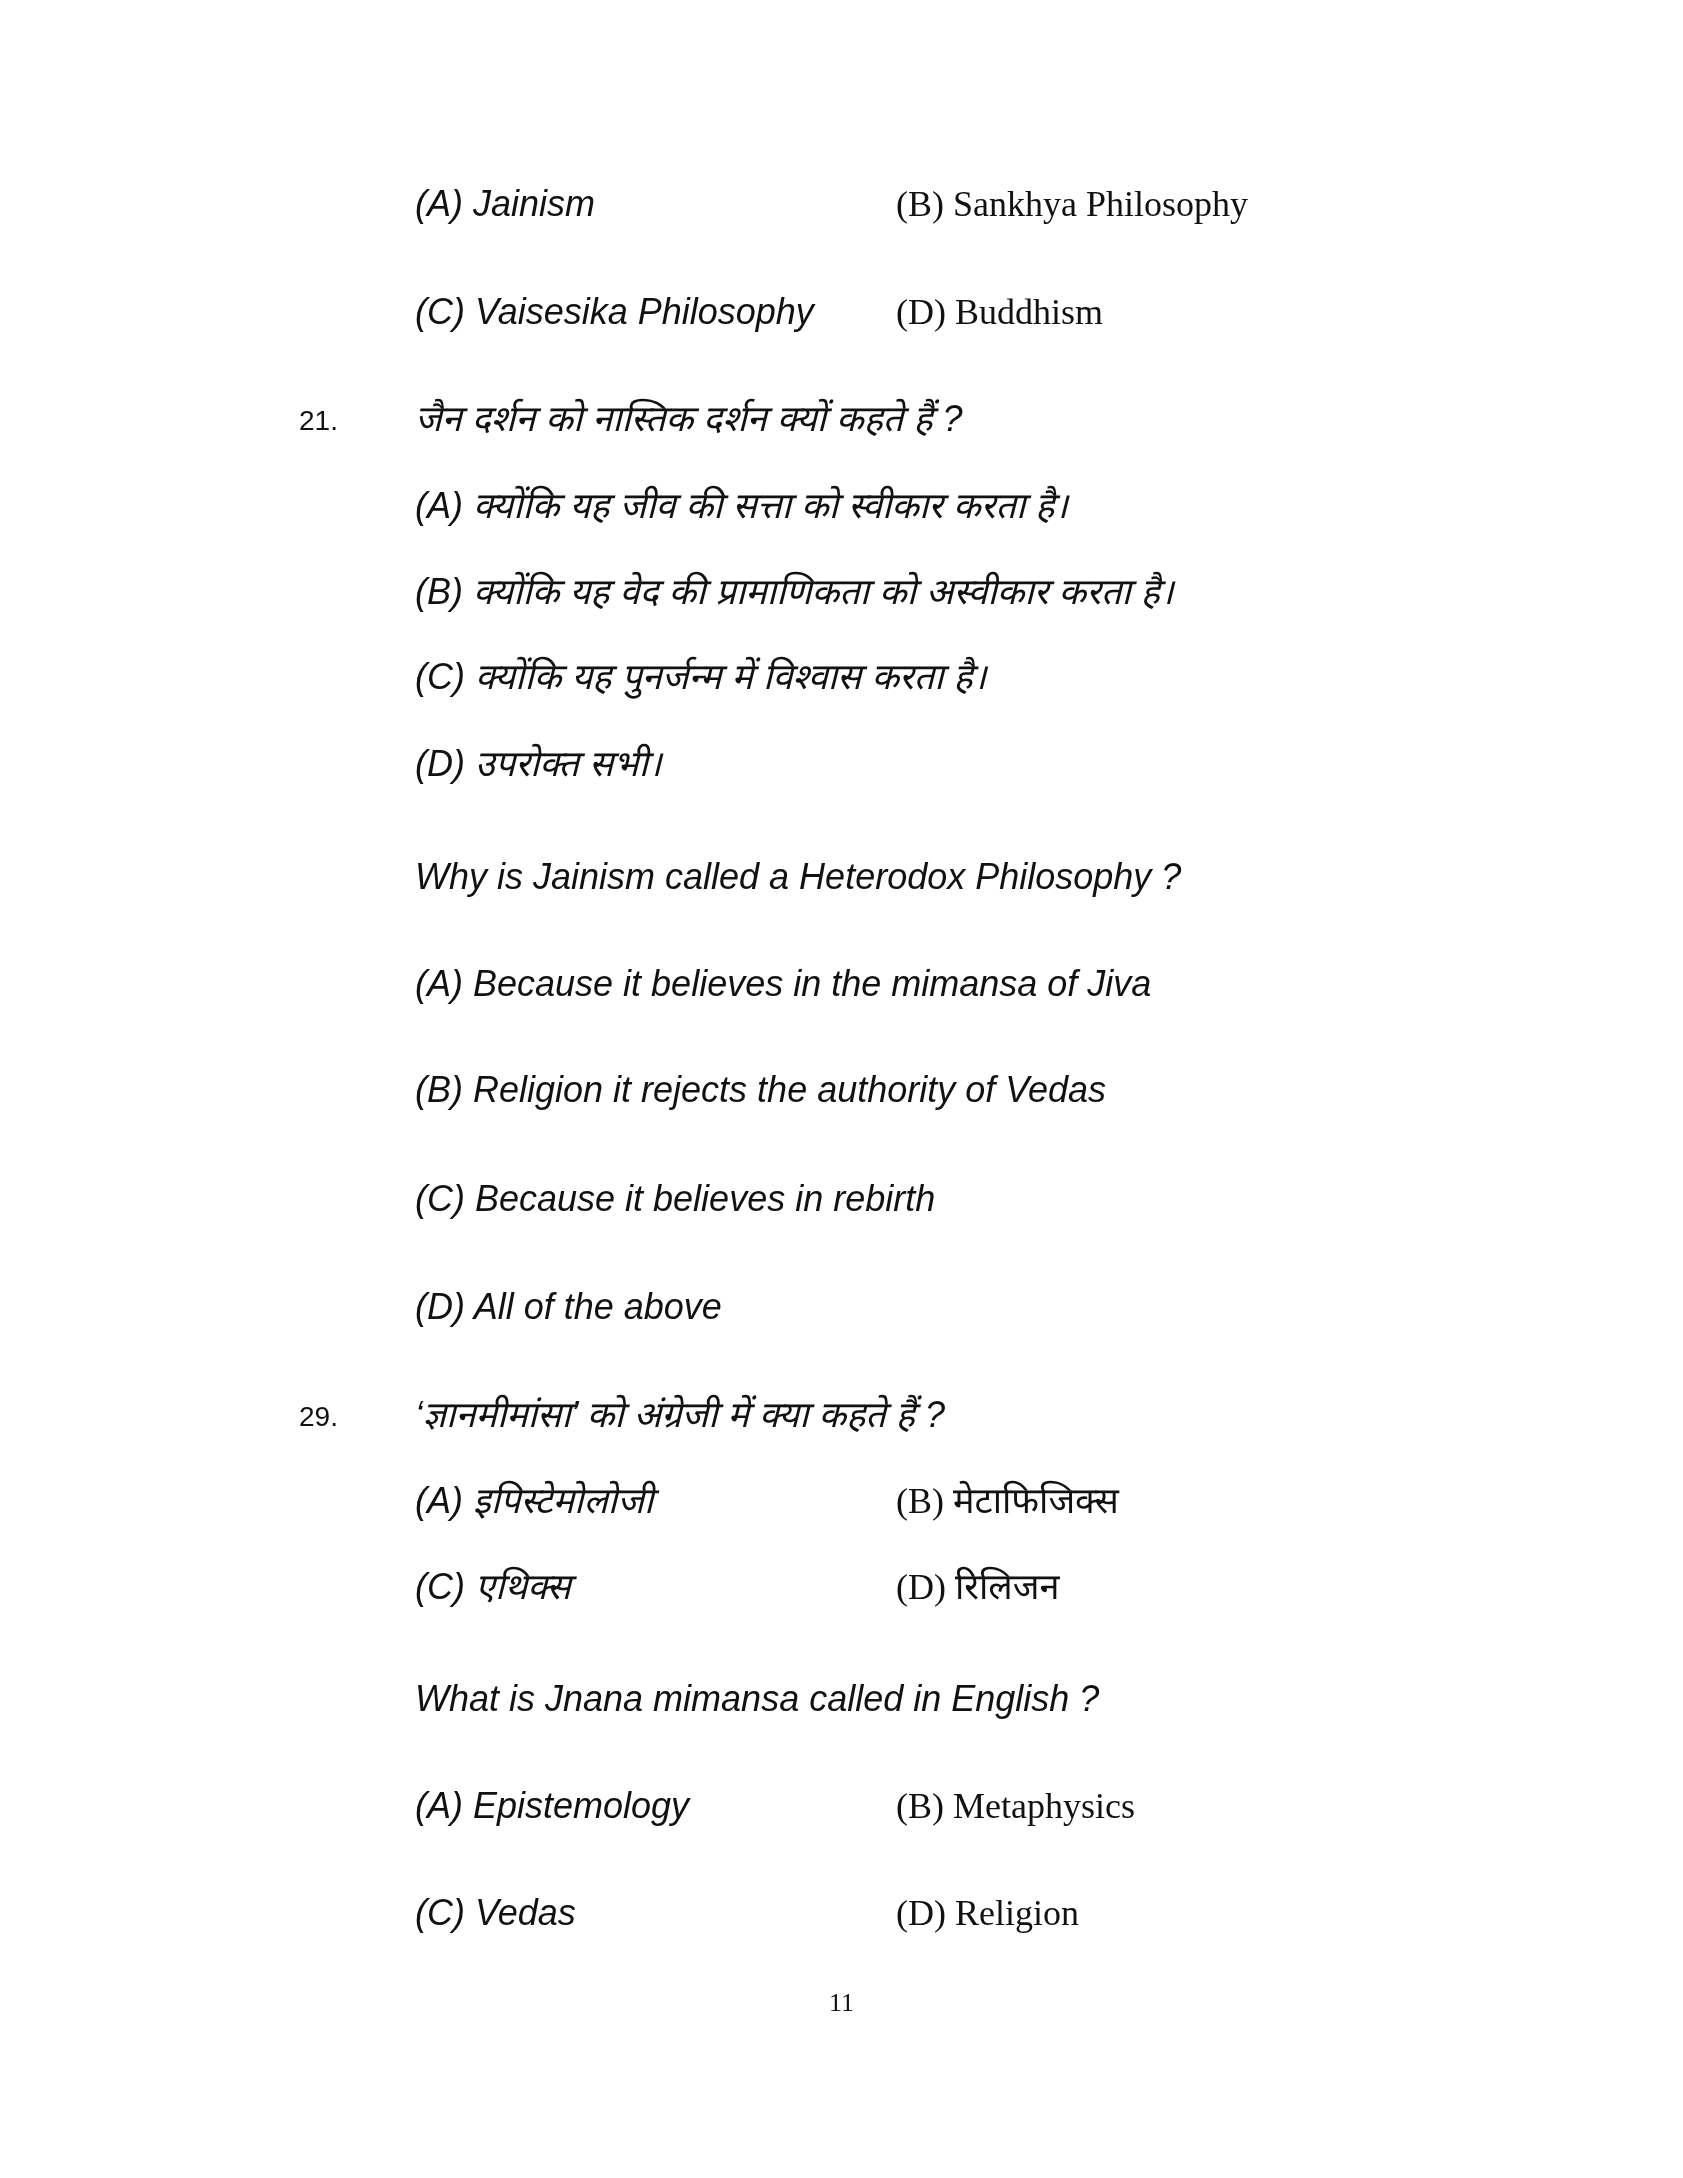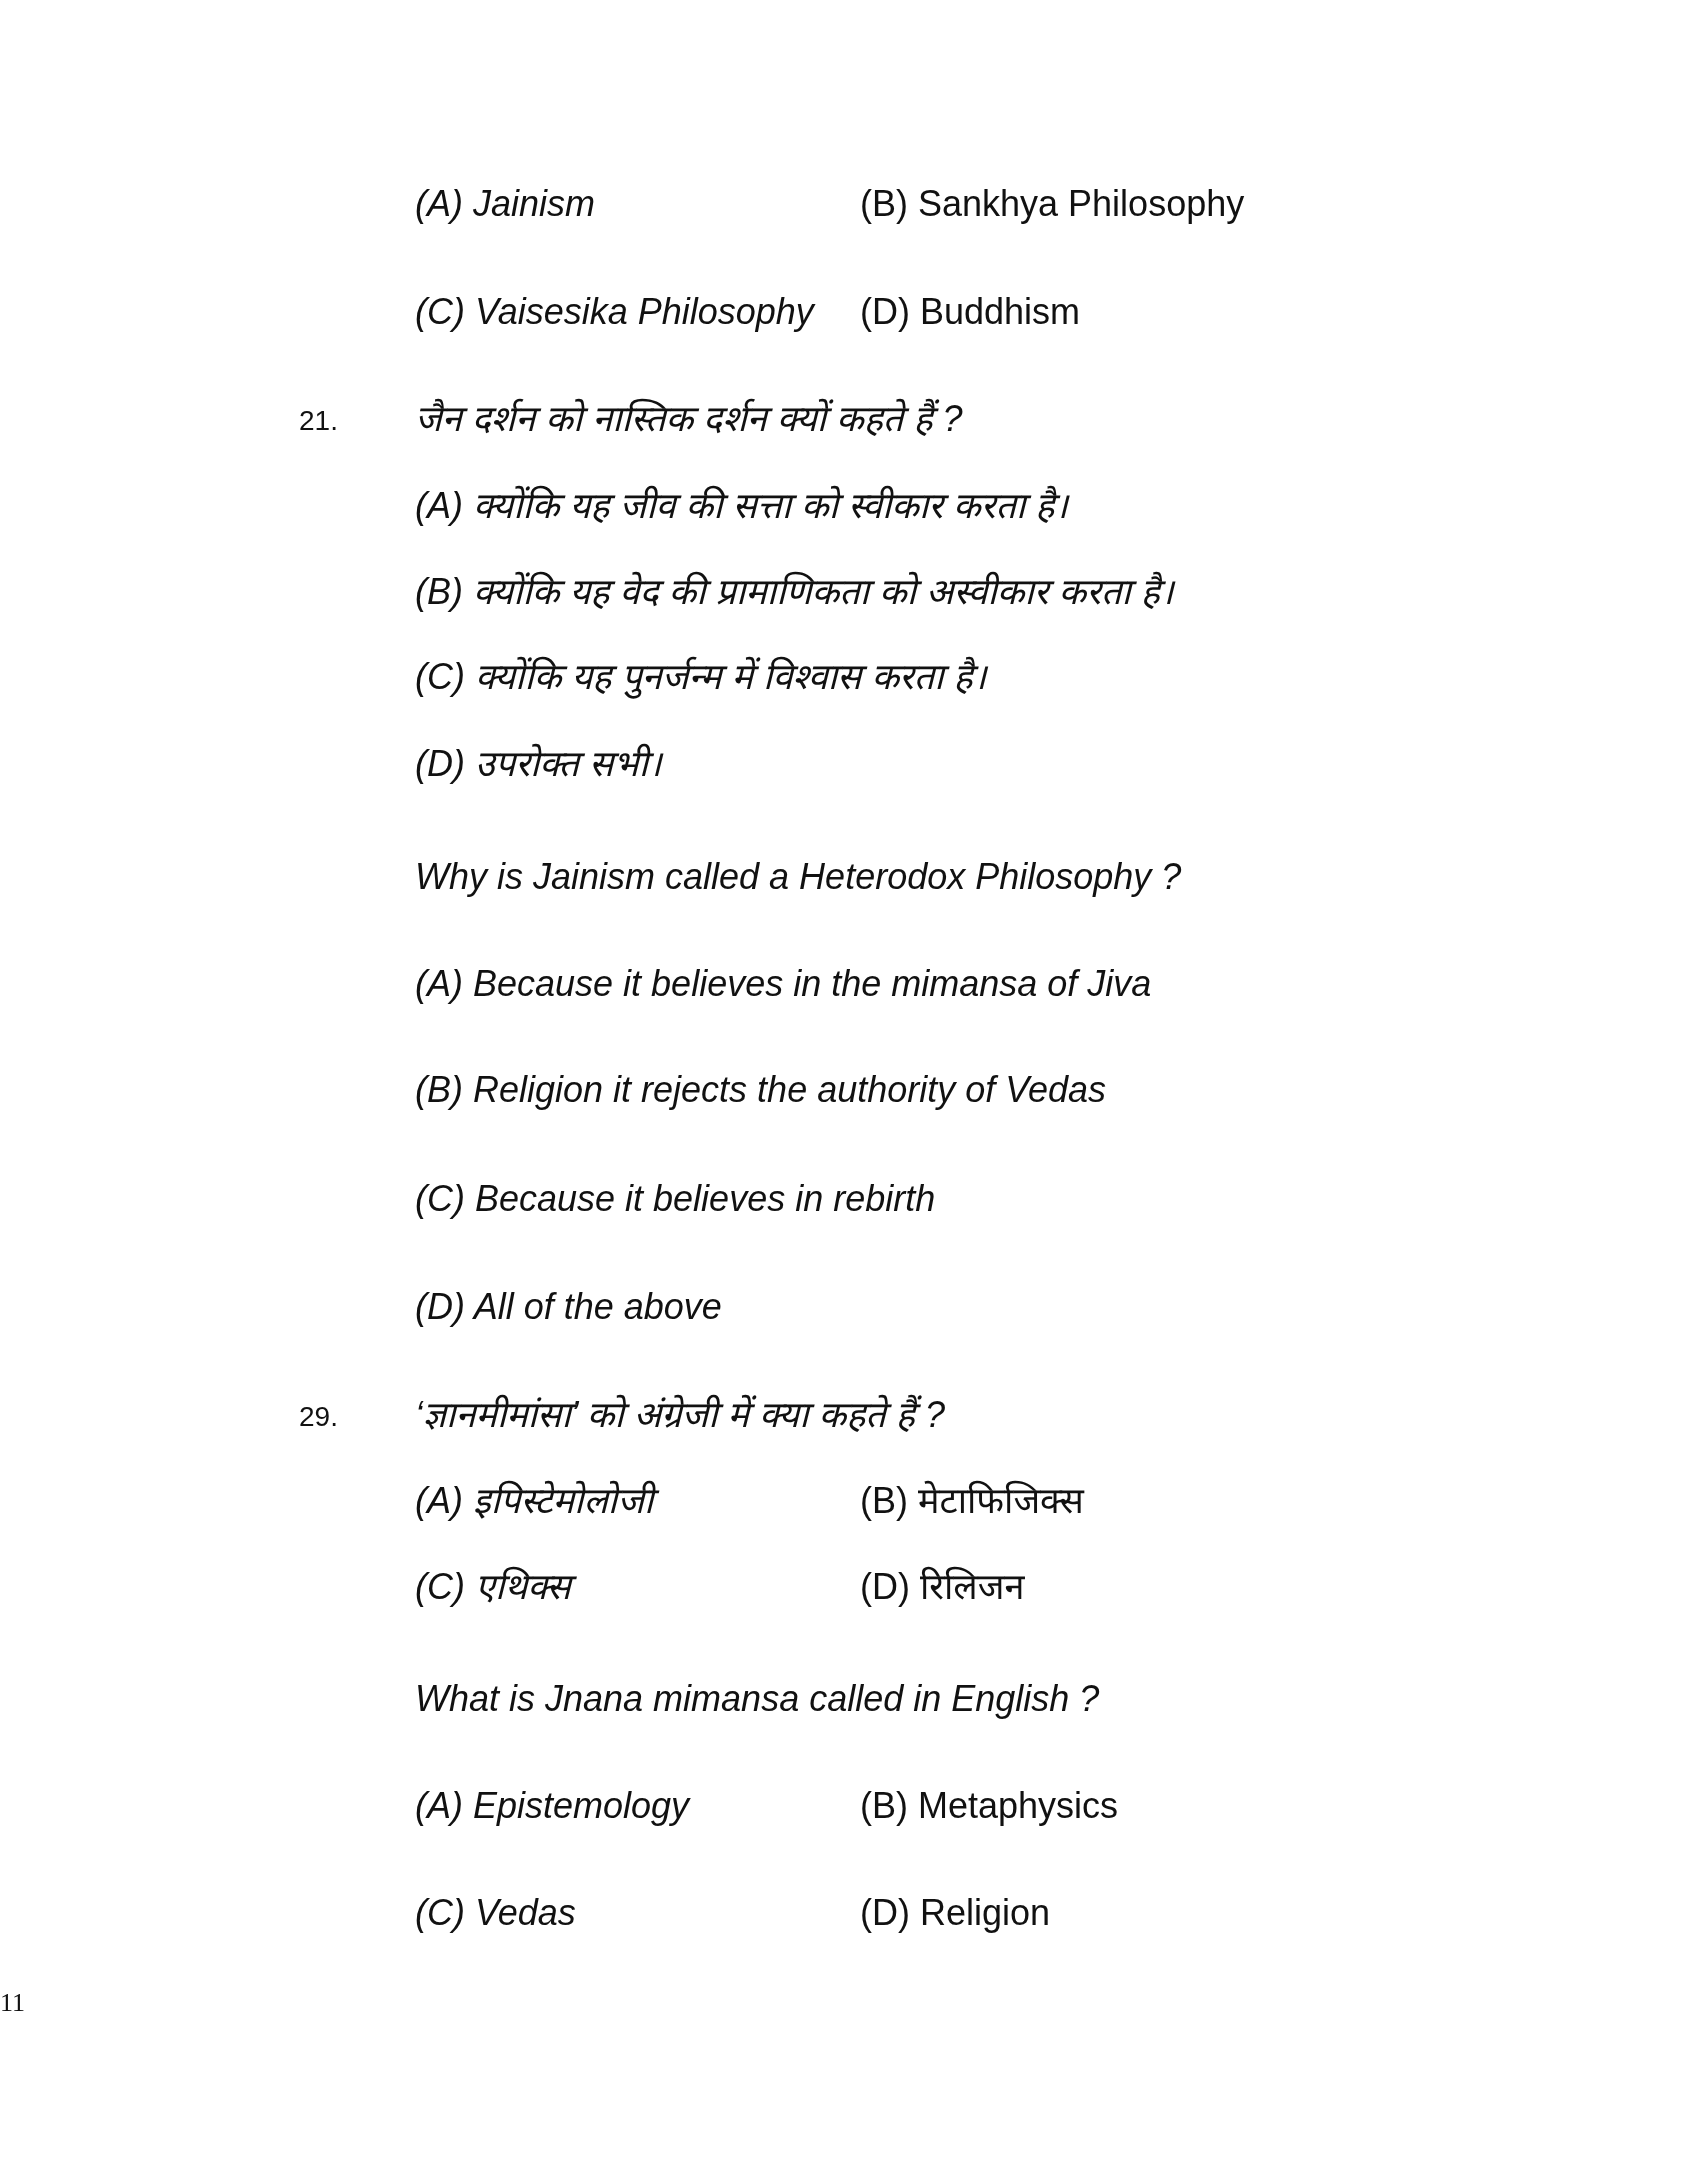--- a/index.html
+++ b/index.html
@@ -1,22 +1,22 @@
 <!DOCTYPE html>
 <html><head>
 <meta charset="utf-8">
 <style>
   html, body { margin: 0; padding: 0; background: #ffffff; }
   body { width: 1683px; height: 2178px; position: relative; overflow: hidden;
          font-family: "Liberation Sans", "DejaVu Sans", sans-serif; color: #111111; }
   .line { position: absolute; font-size: 36px; line-height: 44px; white-space: nowrap; }
   .qnum { position: absolute; font-size: 28px; line-height: 44px; left: 299px; text-align: center; }
   .colA { left: 415px; font-style: italic; }
-  .colB { left: 860px; }
-  .page-number { position: absolute; left: 0; width: 1683px; 
+  .colB { left: 896px; font-family: Liberation Serif, serif; }
+  .page-number { position: absolute; left: 0; width: 1683px; text-align: center;
                  top: 1988px; font-size: 26px; font-family: "Liberation Serif", "DejaVu Serif", serif; }
 </style>
 </head>
 <body>
 
 <div class="line colA" style="top:182px">(A) Jainism</div>
 <div class="line colB" style="top:182px">(B) Sankhya Philosophy</div>
 <div class="line colA" style="top:290px">(C) Vaisesika Philosophy</div>
 <div class="line colB" style="top:290px">(D) Buddhism</div>
 

